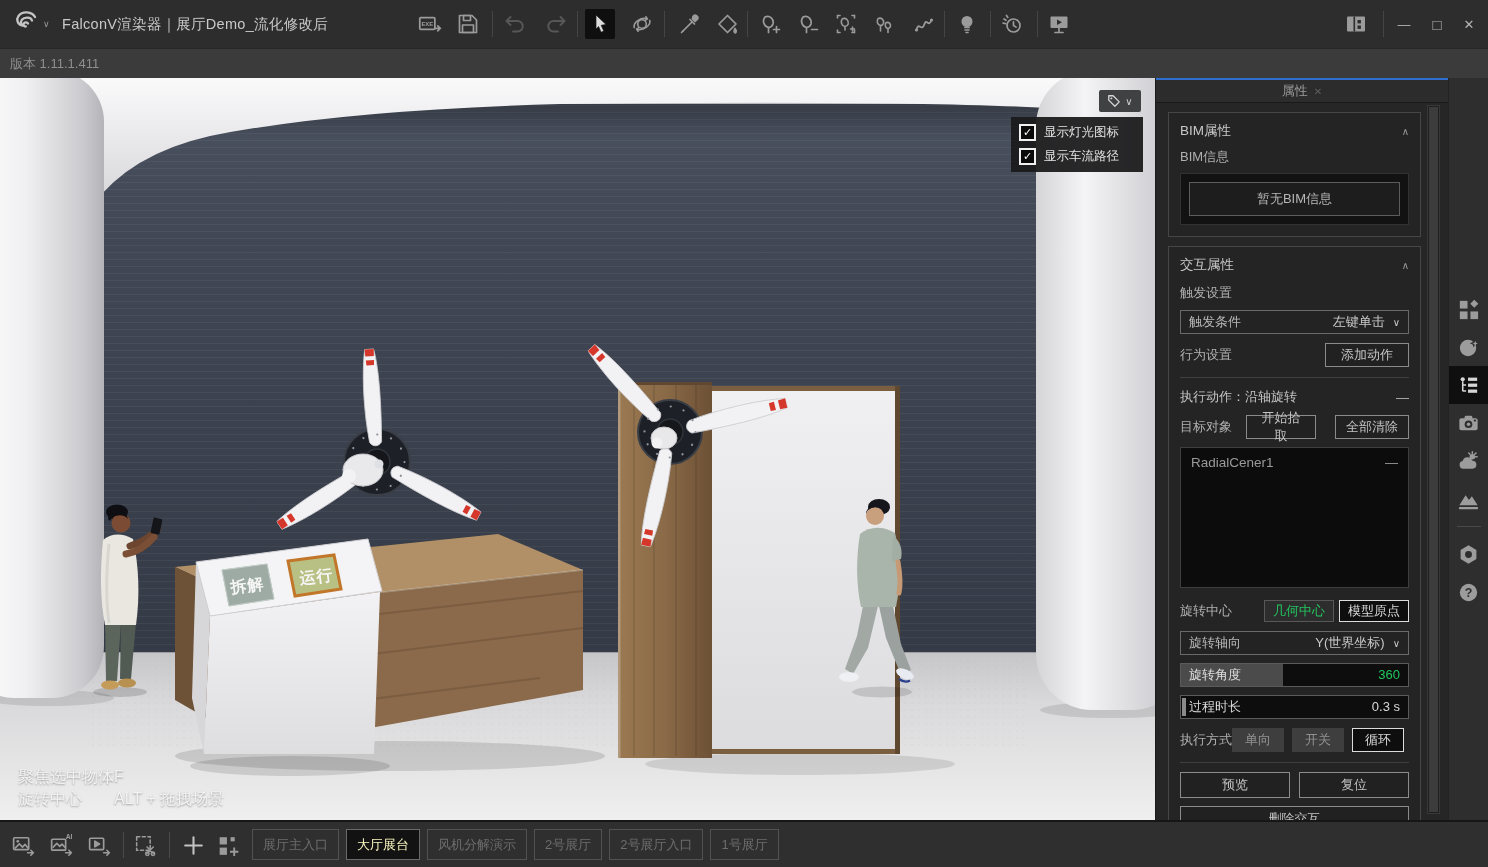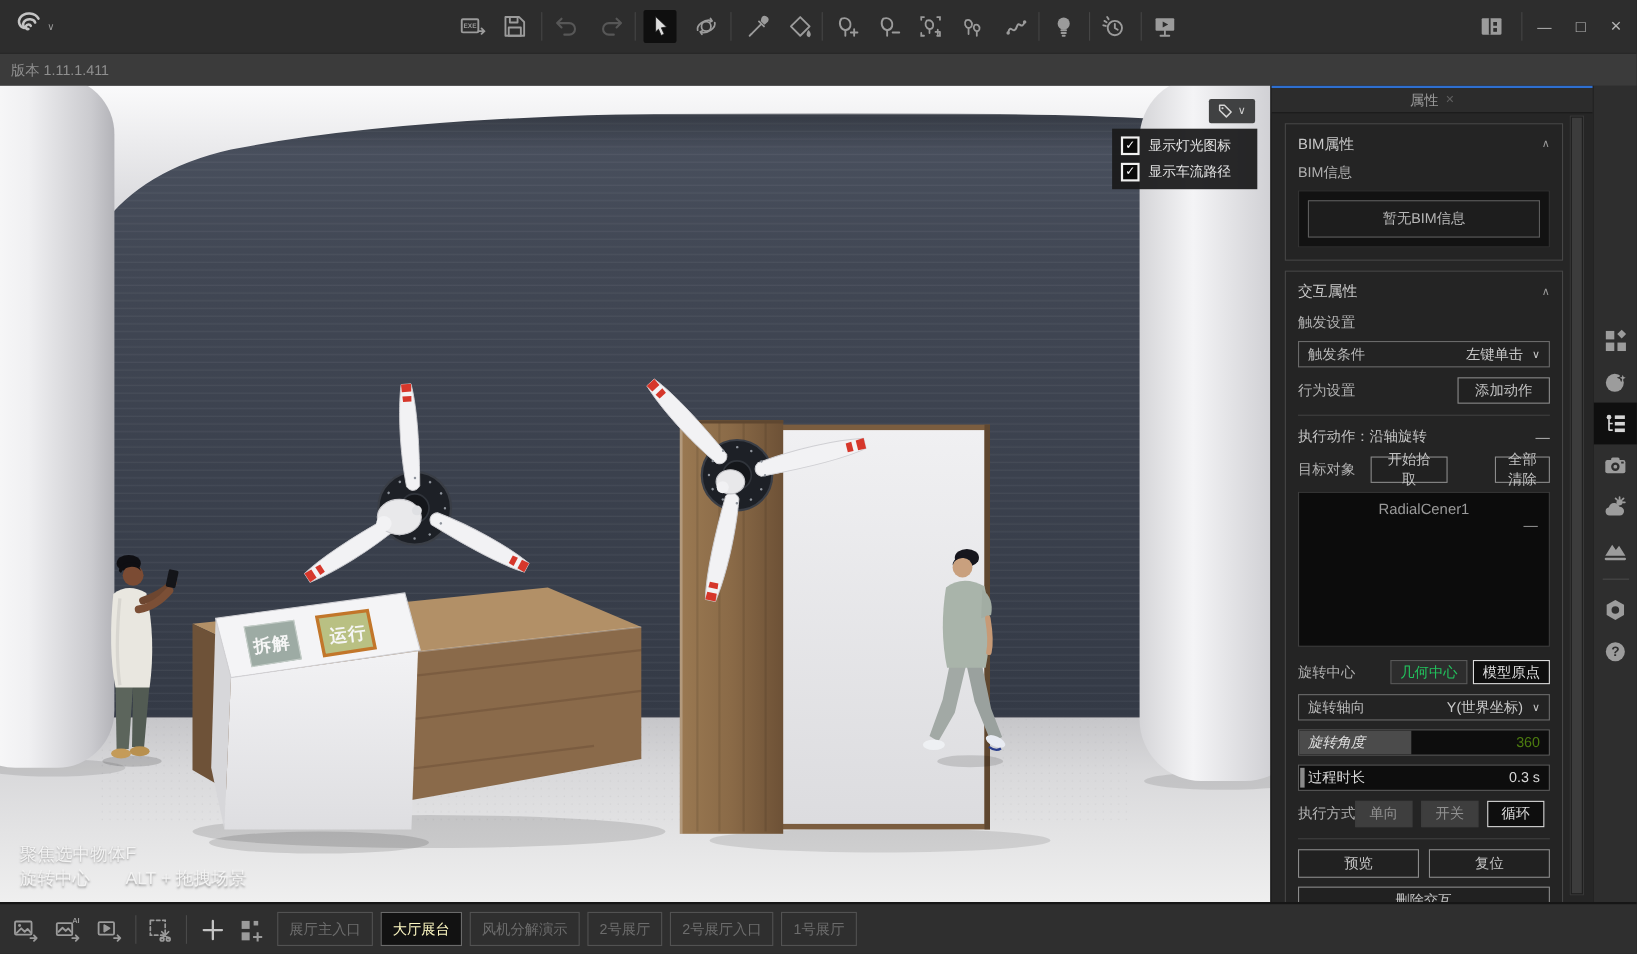--- a/index.html
+++ b/index.html
@@ -38,30 +38,30 @@
   .row{display:flex;align-items:center;}
   .bim-outer{margin-top:7px;background:#121212;border:1px solid #323232;padding:8px;}
   .bim-empty{border:1px solid #5c5c5c;background:#1d1d1d;color:#b7b7b7;font-size:13px;text-align:center;padding:7px 0;}
   .dropdown{margin-top:8px;height:24px;border:1px solid #6a6a6a;background:#232323;display:flex;align-items:center;padding:0 8px;font-size:13px;color:#b8b8b8;box-sizing:border-box;}
   .dropdown .val{margin-left:auto;color:#c9c9c9;}
   .dropdown .chev{margin-left:8px;color:#c9c9c9;font-size:10px;}
   .btn{background:#212121;border:1px solid #8b8b8b;color:#c3c3c3;font-size:13px;height:24px;padding:0 10px;display:flex;align-items:center;justify-content:center;box-sizing:border-box;}
   .hr{height:1px;background:#3f3f3f;margin:10px 0 0;}
   .minus-ic{margin-left:auto;color:#b5b5b5;font-size:13px;}
   .listbox{margin-top:8px;height:141px;background:#0c0c0c;border:1px solid #3e3e3e;padding:7px 10px;box-sizing:border-box;}
-  .list-item{display:flex;align-items:center;color:#9a9a9a;font-size:13.5px;flex-direction:column;}
+  .list-item{display:flex;align-items:center;color:#9a9a9a;font-size:13.5px;}
   .tgl{height:22px;padding:0 8px;font-size:13px;display:flex;align-items:center;box-sizing:border-box;}
   .tgl.dim{background:#2d2d2d;border:1px solid #585858;color:#22c55e;}
   .tgl.mid{background:#3e3e3e;border:1px solid #3e3e3e;color:#919191;height:24px;padding:0 12px;}
   .tgl.sel{background:#0e0e0e;border:1px solid #dcdcdc;color:#dcdcdc;}
   .tgl.sel3{background:#0e0e0e;border:1px solid #dcdcdc;color:#dcdcdc;height:24px;padding:0 12px;}
   .slider-input{position:relative;margin-top:8px;height:24px;border:1px solid #5a5a5a;background:#0d0d0d;box-sizing:border-box;overflow:hidden;}
   .slider-fill{position:absolute;left:0;top:0;bottom:0;width:45%;background:#4b4b4b;}
-  .slider-input .lbl2{position:absolute;left:8px;top:0;line-height:22px;color:#e0e0e0;font-size:13px;font-style:italic;}
-  .slider-input .v{position:absolute;right:8px;top:0;line-height:22px;color:#4d7c0f;font-size:13px;}
+  .slider-input .lbl2{position:absolute;left:8px;top:0;line-height:22px;color:#e0e0e0;font-size:13px;}
+  .slider-input .v{position:absolute;right:8px;top:0;line-height:22px;color:#22c55e;font-size:13px;}
   .text-input{position:relative;margin-top:8px;height:24px;border:1px solid #5a5a5a;background:#0d0d0d;box-sizing:border-box;}
   .caret-bar{position:absolute;left:1px;top:2px;bottom:2px;width:4px;background:#8a8a8a;}
   .text-input .lbl2{position:absolute;left:8px;top:0;line-height:22px;color:#d8d8d8;font-size:13px;}
   .text-input .v{position:absolute;right:8px;top:0;line-height:22px;color:#d8d8d8;font-size:13px;}
   .big-btn{height:26px;flex:1;}
   .panel-scrollbar{position:absolute;top:27px;right:8px;bottom:6px;width:13px;background:#1f1f1f;border:1px solid #383838;box-sizing:border-box;}
   .panel-scrollbar .thumb{position:absolute;left:1px;right:1px;top:1px;bottom:1px;background:#3c3c3c;}
   
   .strip{position:absolute;left:1448px;top:0;width:40px;height:742px;background:#2e2e2e;border-left:1px solid #232323;box-sizing:border-box;display:flex;flex-direction:column;align-items:center;padding-top:212px;}
   .strip-item{width:40px;height:38px;display:flex;align-items:center;justify-content:center;flex:none;}
@@ -84,20 +84,21 @@
     <div class="logo-btn">
       <span>
         <svg width="30" height="30" viewBox="0 0 30 30" fill="none" stroke="#c4c4c4" stroke-width="2.3" stroke-linecap="round">
           <path d="M25 10 C22 4.5 12.5 3.5 8.5 9 C6 12.5 7.5 17.5 12 18.5"></path>
           <path d="M22 13.5 C21 10 14.5 9.5 11.8 12.8 C10 15.3 11.5 18.3 14 18.6"></path>
           <path d="M18 16.5 C17.2 14.8 14.5 15 13.6 16.8 C13 18.2 14.3 19.8 15.8 19.4"></path>
         </svg>
       </span>
       <span style="color:#9a9a9a;font-size:9px;">∨</span>
     </div>
+    <div class="app-title">FalconV渲染器｜展厅Demo_流化修改后</div>
 
     <div class="tbtn" style="left:415px;">
       <svg width="28" height="28" viewBox="0 0 26 26" fill="none" stroke="#9b9b9b" stroke-width="1.6" stroke-linecap="round">
         <rect x="3.5" y="7" width="14" height="11" rx="1"></rect>
         <text x="5" y="14.5" font-size="5.5" fill="#9b9b9b" stroke="none" font-weight="bold">EXE</text>
         <path d="M17.5 17 h5 m-2.3 -2.3 l2.3 2.3 -2.3 2.3"></path>
       </svg>
     </div>
     <div class="tbtn" style="left:453px;">
       <svg width="26" height="26" viewBox="0 0 26 26" fill="none" stroke="#9b9b9b" stroke-width="1.7" stroke-linejoin="round">
@@ -474,21 +475,21 @@
           <div class="hr"></div>
 
           <div class="row" style="margin-top:10px;">
             <span class="lbl" style="color:#c3c3c3;">执行动作：沿轴旋转</span>
             <span class="minus-ic">—</span>
           </div>
 
           <div class="row" style="margin-top:9px;">
             <span class="lbl">目标对象</span>
             <button class="btn" style="margin-left:14px;width:70px;">开始拾取</button>
-            <button class="btn" style="margin-left:auto;width:50px;">全部清除</button>
+            <button class="btn" style="margin-left:auto;width:74px;">全部清除</button>
           </div>
 
           <div class="listbox">
             <div class="list-item">
               <span>RadialCener1</span>
               <span class="minus-ic" style="color:#9a9a9a;">—</span>
             </div>
           </div>
 
           <div class="row" style="margin-top:12px;">

